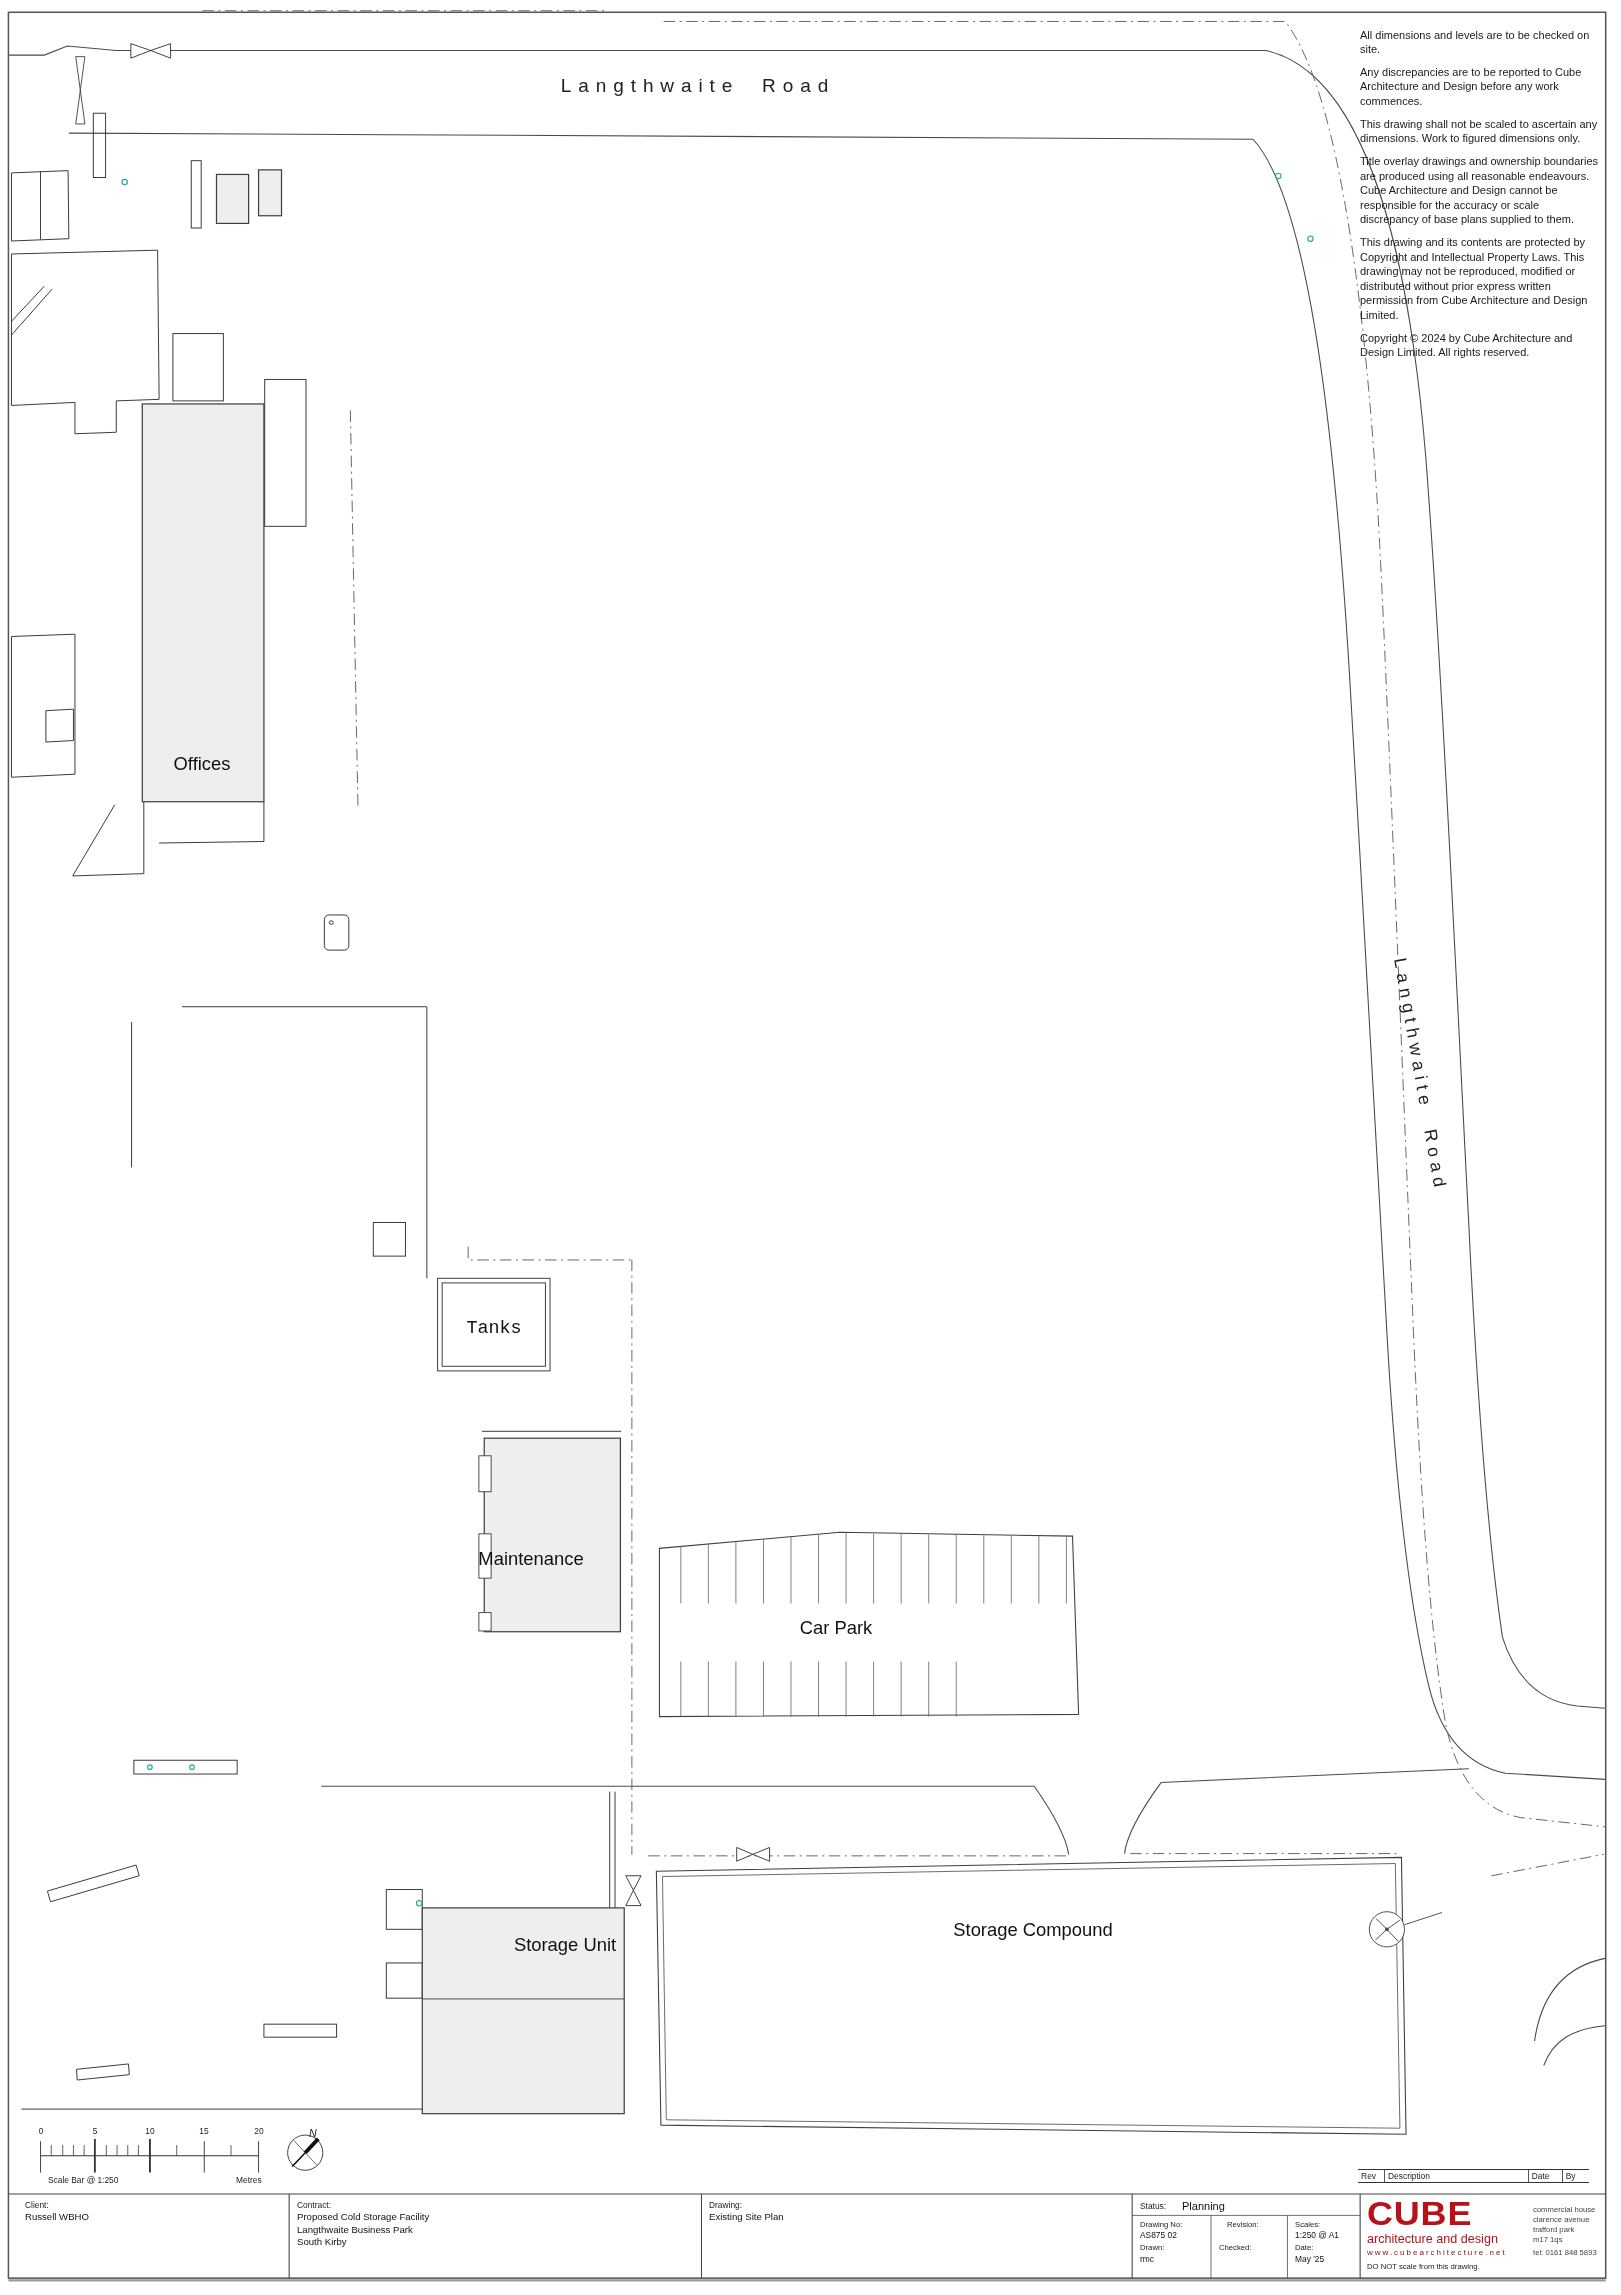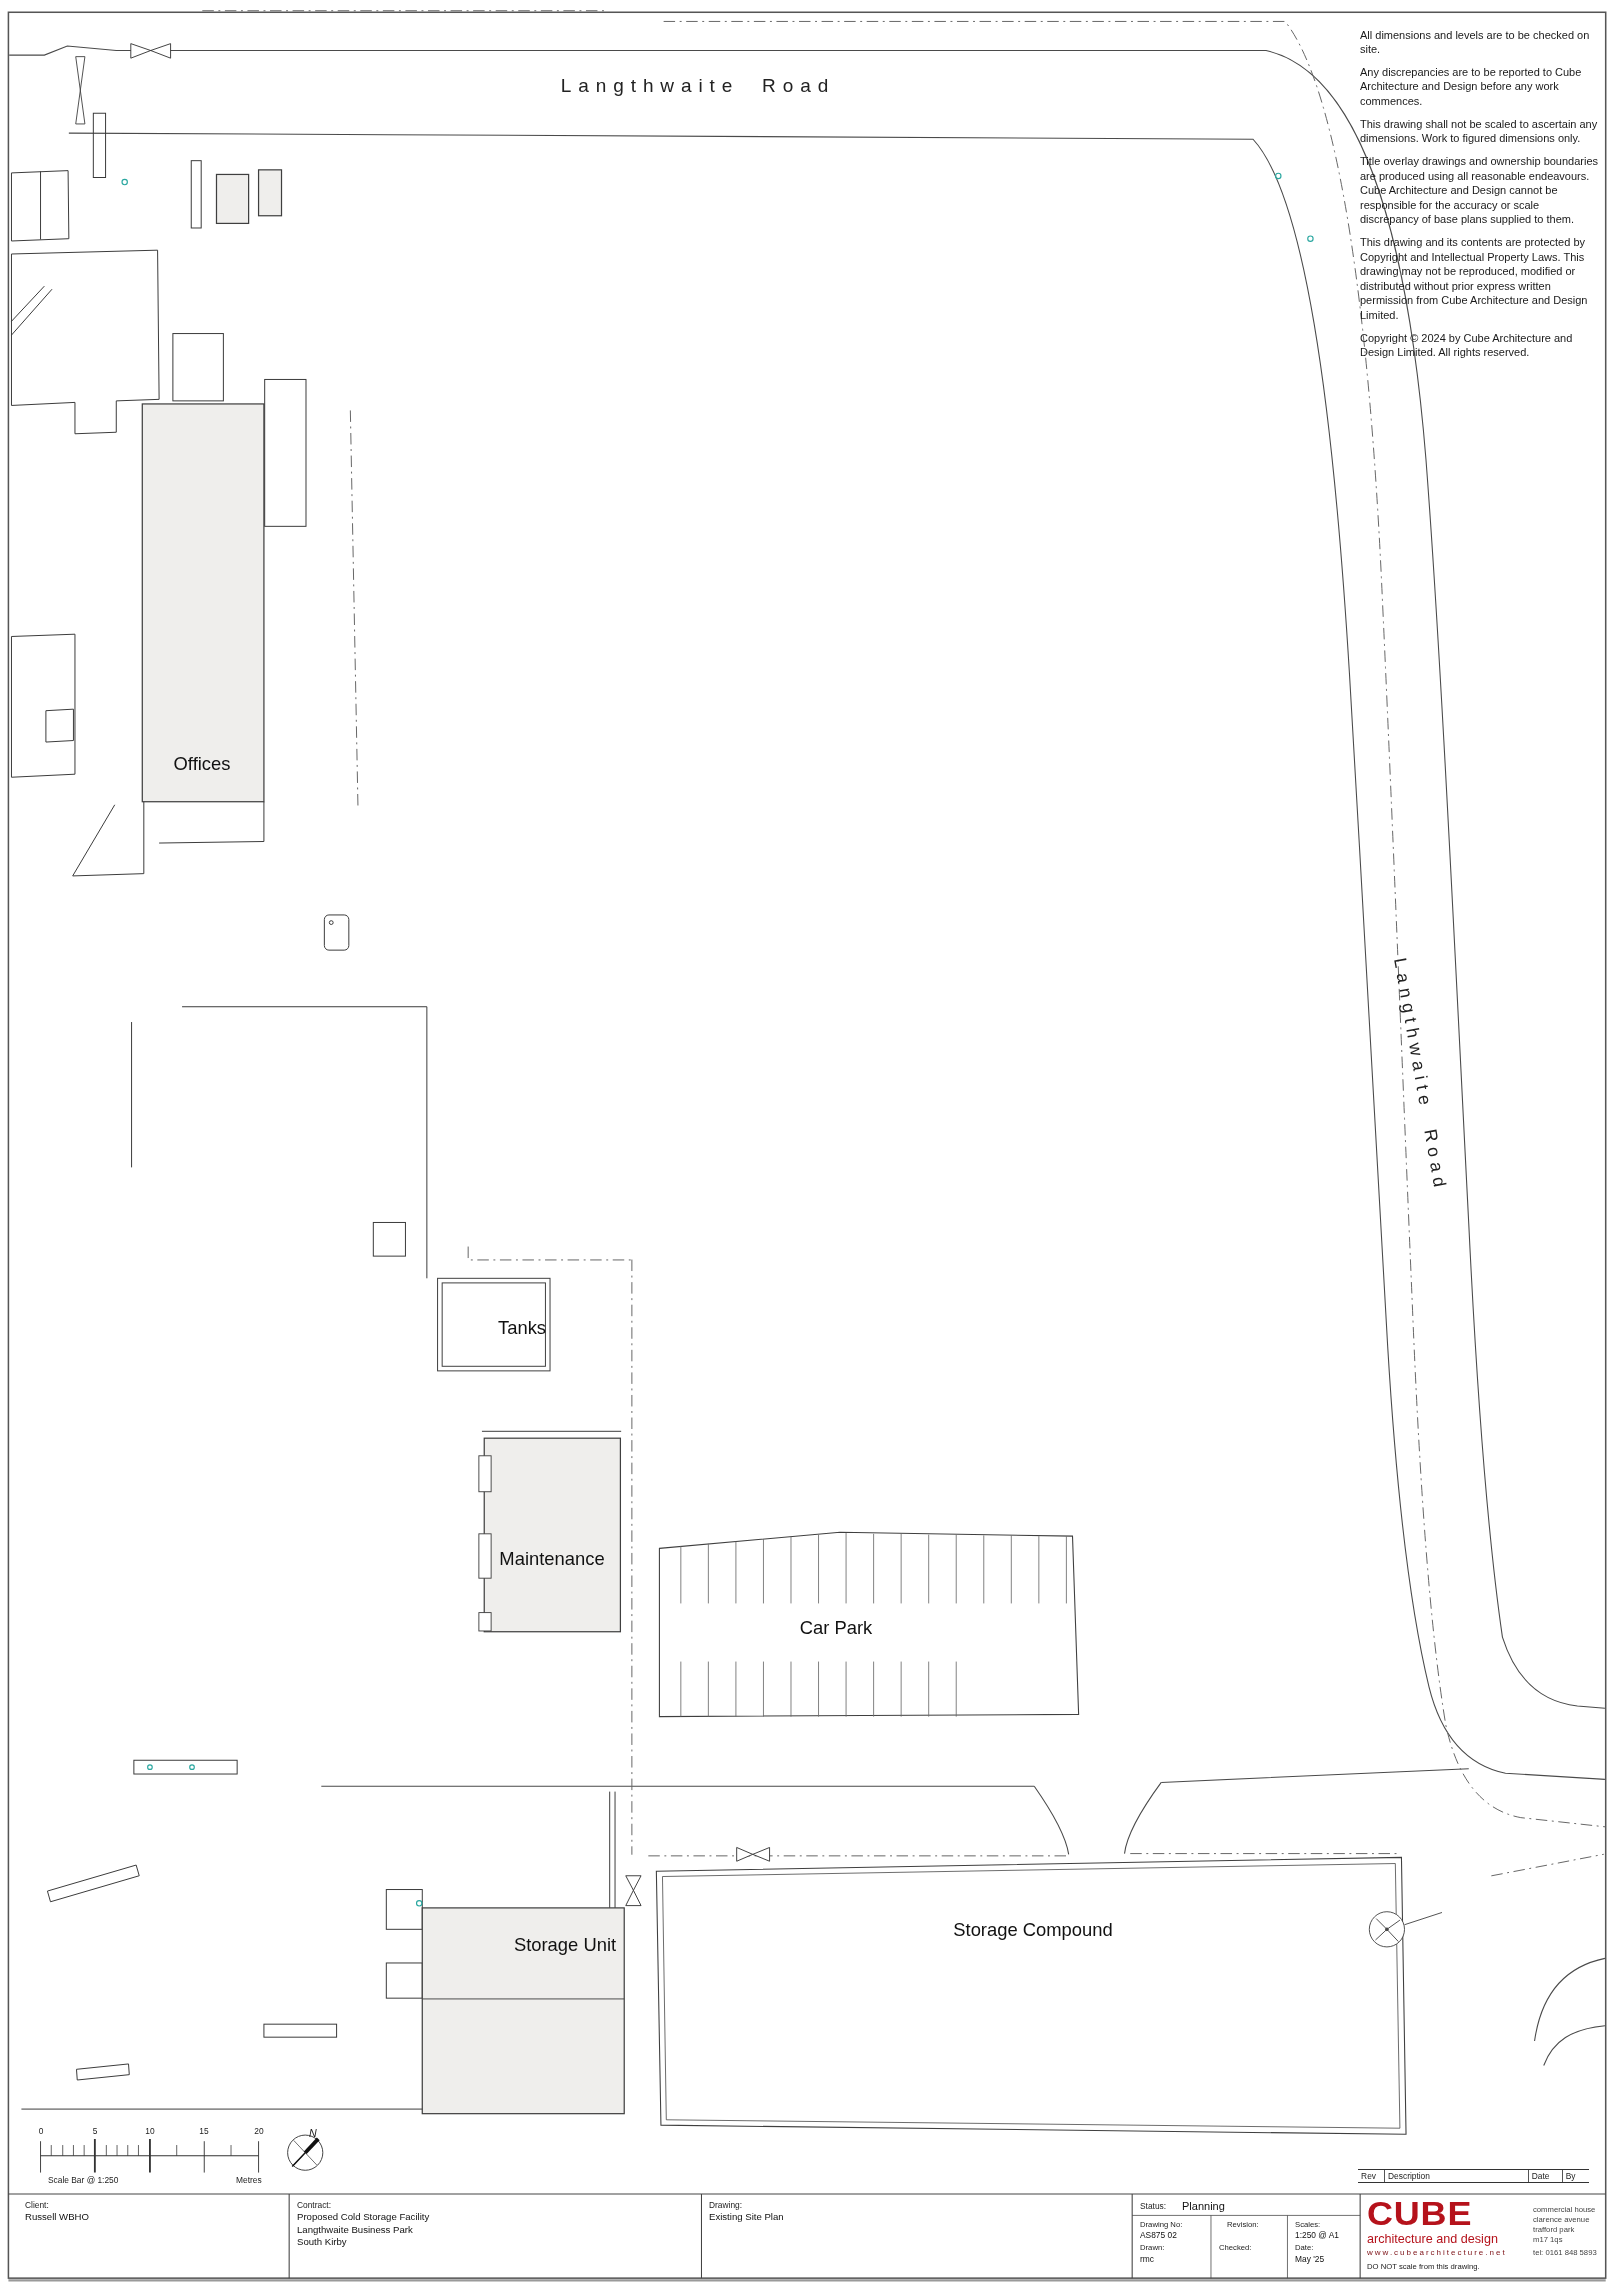--- a/index.html
+++ b/index.html
@@ -170,22 +170,22 @@
       <line x1="1480" y1="2896" x2="1778" y2="2896" stroke-width="1"></line>
       <line x1="1583" y1="2896" x2="1583" y2="2978" stroke-width="1"></line>
       <line x1="1683" y1="2896" x2="1683" y2="2978" stroke-width="1"></line>
     </g>
   </svg>
 
   <div class="lbl road-lbl-top" style="left:698px;top:86px;">Langthwaite Road</div>
   <div class="lbl road-lbl-right" style="left:1420px;top:1075px;">Langthwaite Road</div>
 
   <div class="lbl bldg-lbl" style="left:202px;top:764px;">Offices</div>
-  <div class="lbl bldg-lbl" style="left:522px;top:1328px;">Tanks</div>
-  <div class="lbl bldg-lbl" style="left:552px;top:1559px;">Maintenance</div>
+  <div class="lbl bldg-lbl" style="left:494px;top:1328px;font-family:Liberation Mono, monospace;">Tanks</div>
+  <div class="lbl bldg-lbl" style="left:531px;top:1559px;">Maintenance</div>
   <div class="lbl bldg-lbl" style="left:836px;top:1628px;">Car Park</div>
   <div class="lbl bldg-lbl" style="left:525px;top:1945px;margin-left:40px;">Storage Unit</div>
   <div class="lbl bldg-lbl" style="left:1033px;top:1930px;">Storage Compound</div>
 
   <div class="notes">
     <p>All dimensions and levels are to be checked on site.</p>
     <p>Any discrepancies are to be reported to Cube Architecture and Design before any work commences.</p>
     <p>This drawing shall not be scaled to ascertain any dimensions. Work to figured dimensions only.</p>
     <p>Title overlay drawings and ownership boundaries are produced using all reasonable endeavours. Cube Architecture and Design cannot be responsible for the accuracy or scale discrepancy of base plans supplied to them.</p>
     <p>This drawing and its contents are protected by Copyright and Intellectual Property Laws. This drawing may not be reproduced, modified or distributed without prior express written permission from Cube Architecture and Design Limited.</p>

